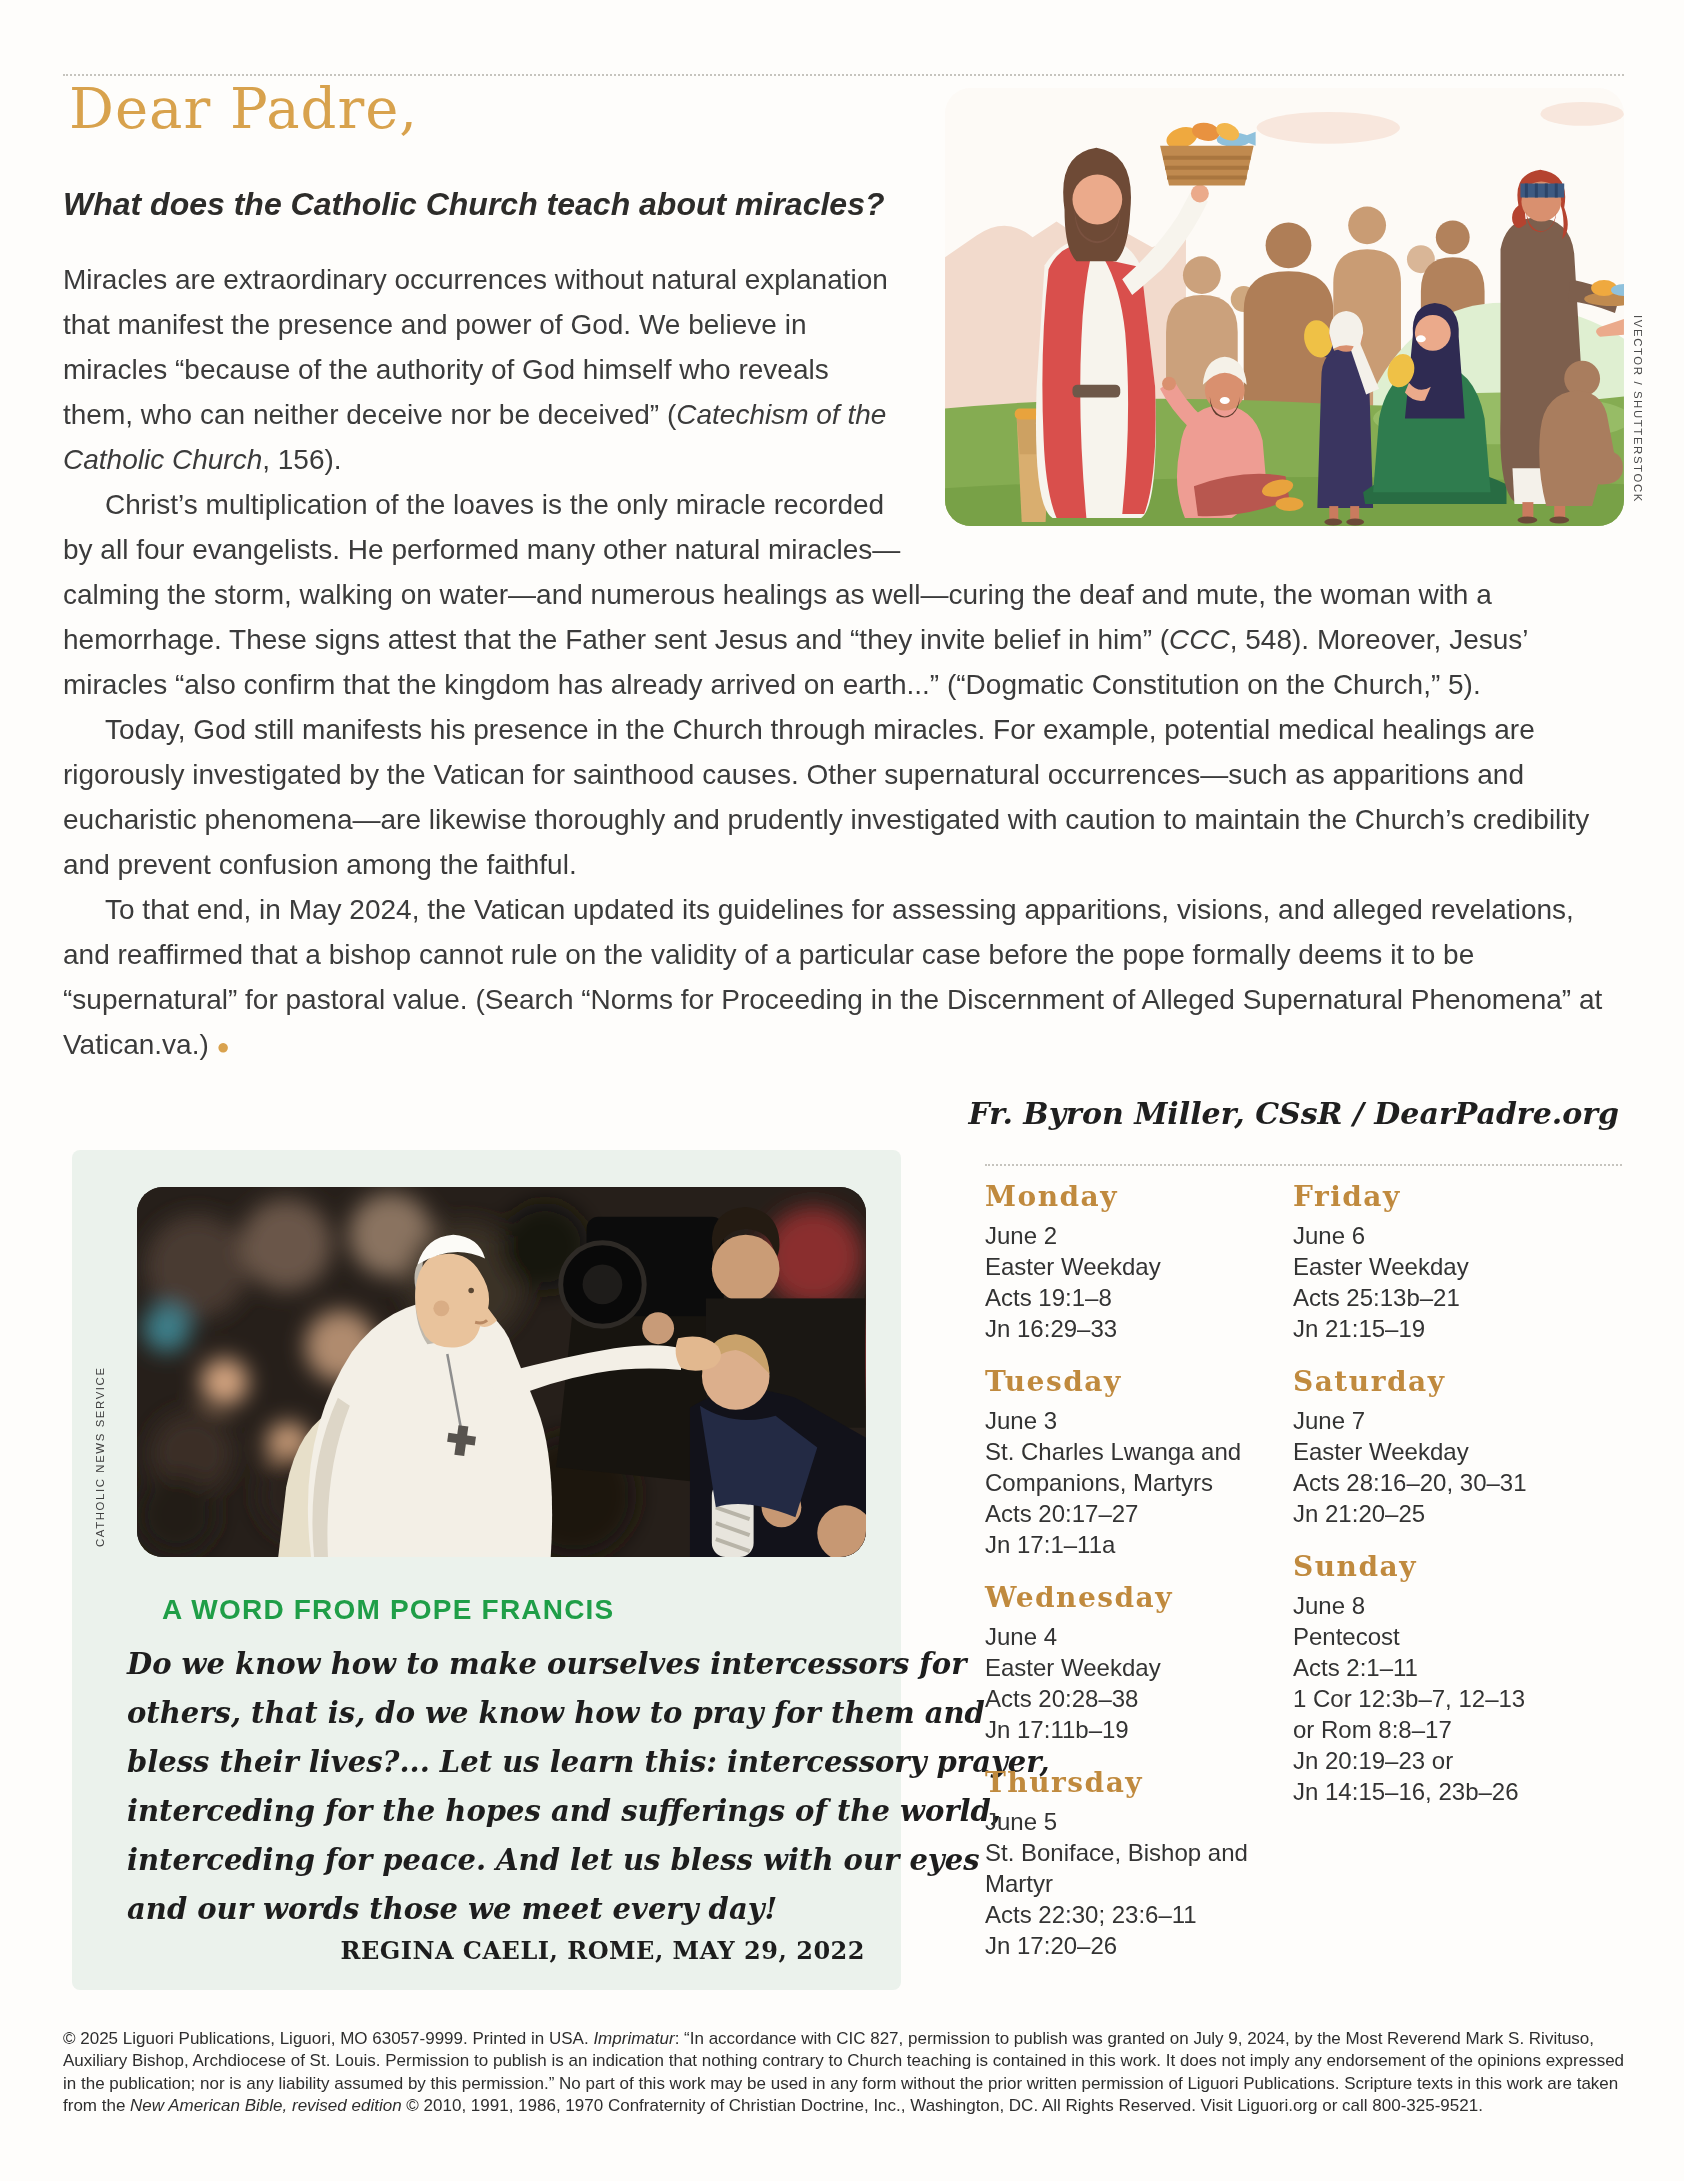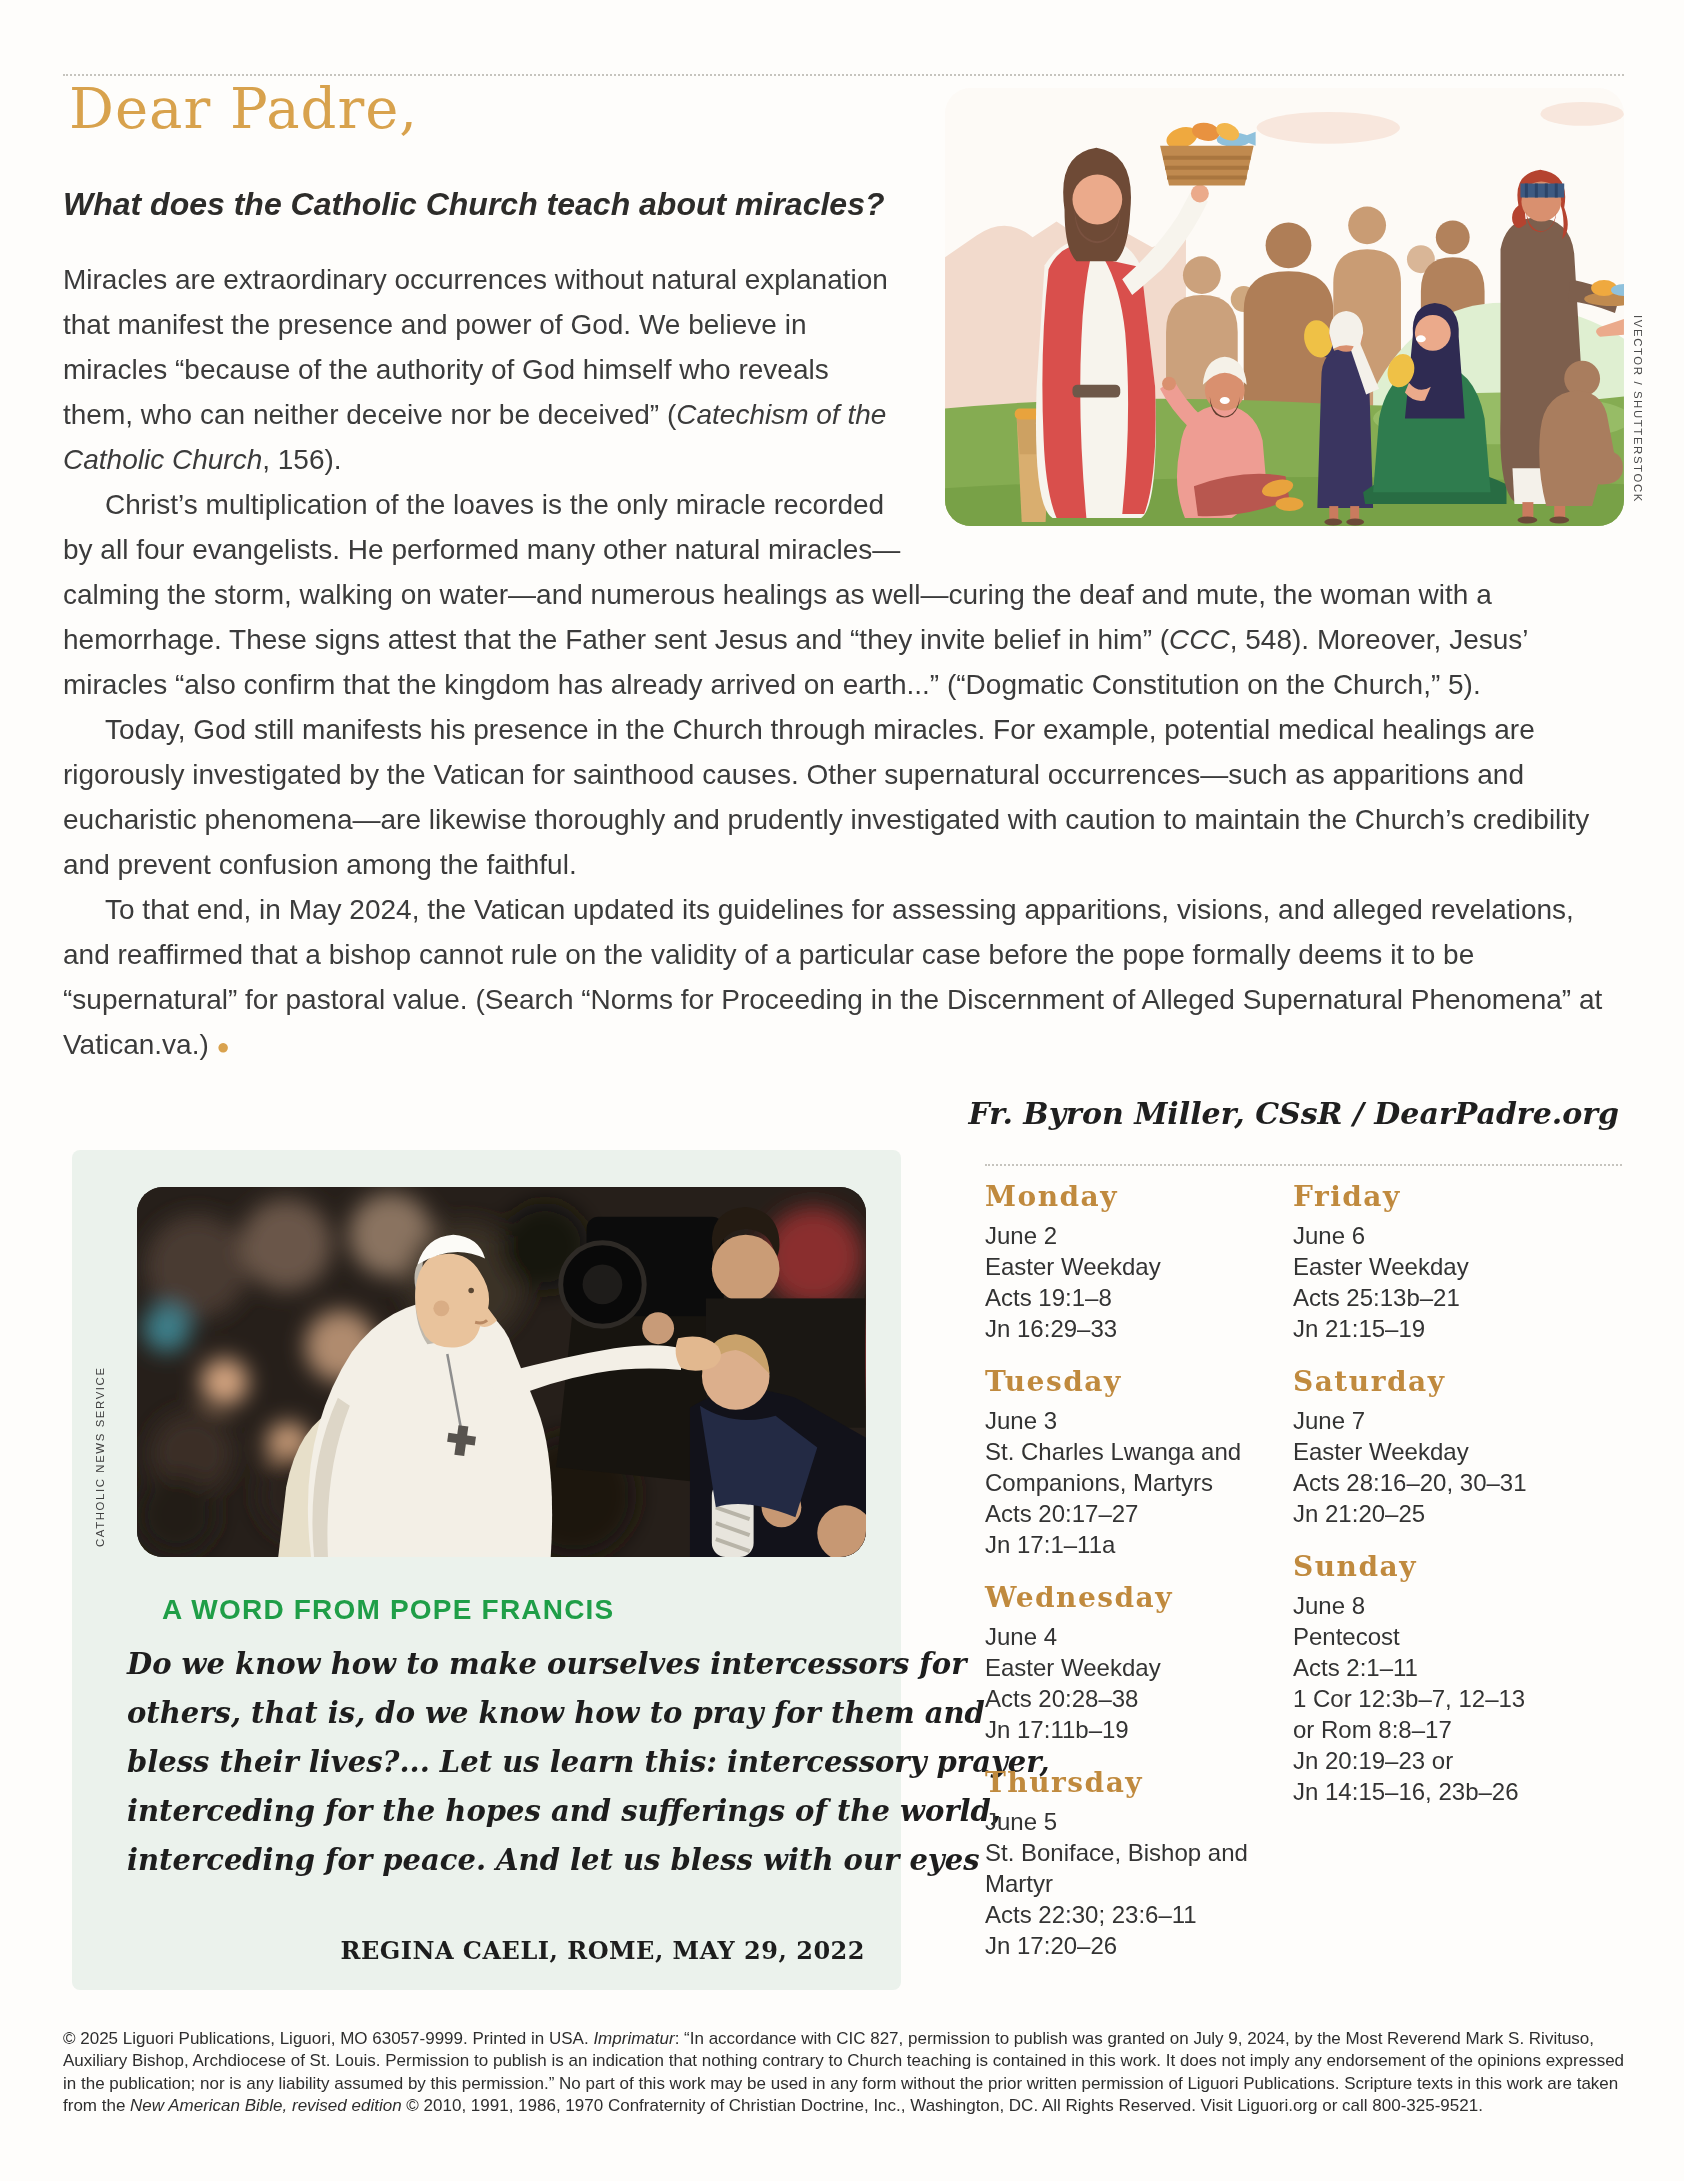--- a/index.html
+++ b/index.html
@@ -255,20 +255,21 @@
       </svg>
     </div>
     <div class="photo-credit">CATHOLIC NEWS SERVICE</div>
     <div class="pope-heading">A WORD FROM POPE FRANCIS</div>
     <div class="pope-quote">
       <div>Do we know how to make ourselves intercessors for</div>
       <div>others, that is, do we know how to pray for them and</div>
       <div>bless their lives?... Let us learn this: intercessory prayer,</div>
       <div>interceding for the hopes and sufferings of the world,</div>
       <div>interceding for peace. And let us bless with our eyes</div>
+      <div>and our words those we meet every day!</div>
     </div>
     <div class="pope-source">REGINA CAELI, ROME, MAY 29, 2022</div>
   </div>
 
   <div class="rule cal-rule"></div>
   <div class="calendar">
     <div class="cal-col left">
       <div class="cal-entry">
         <div class="cal-day">Monday</div>
         <div class="cal-line">June 2</div>

